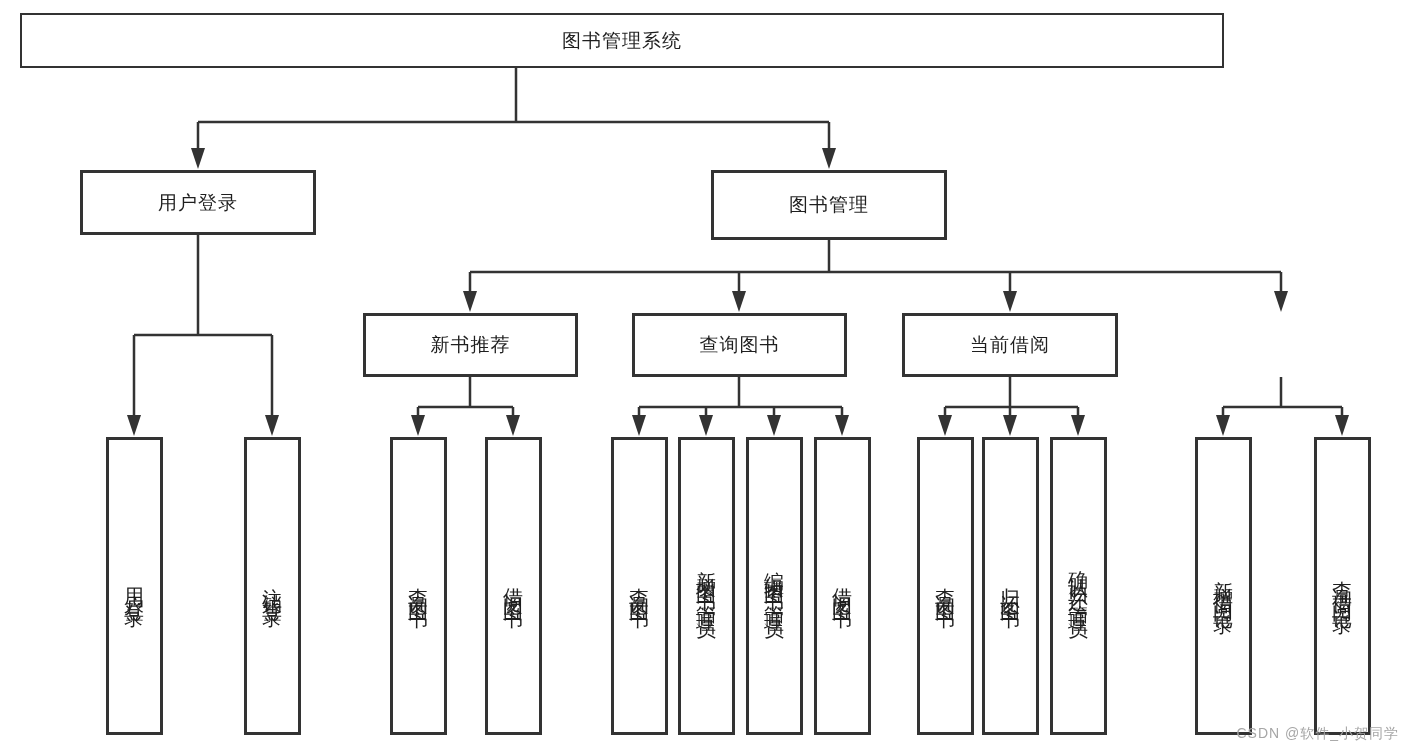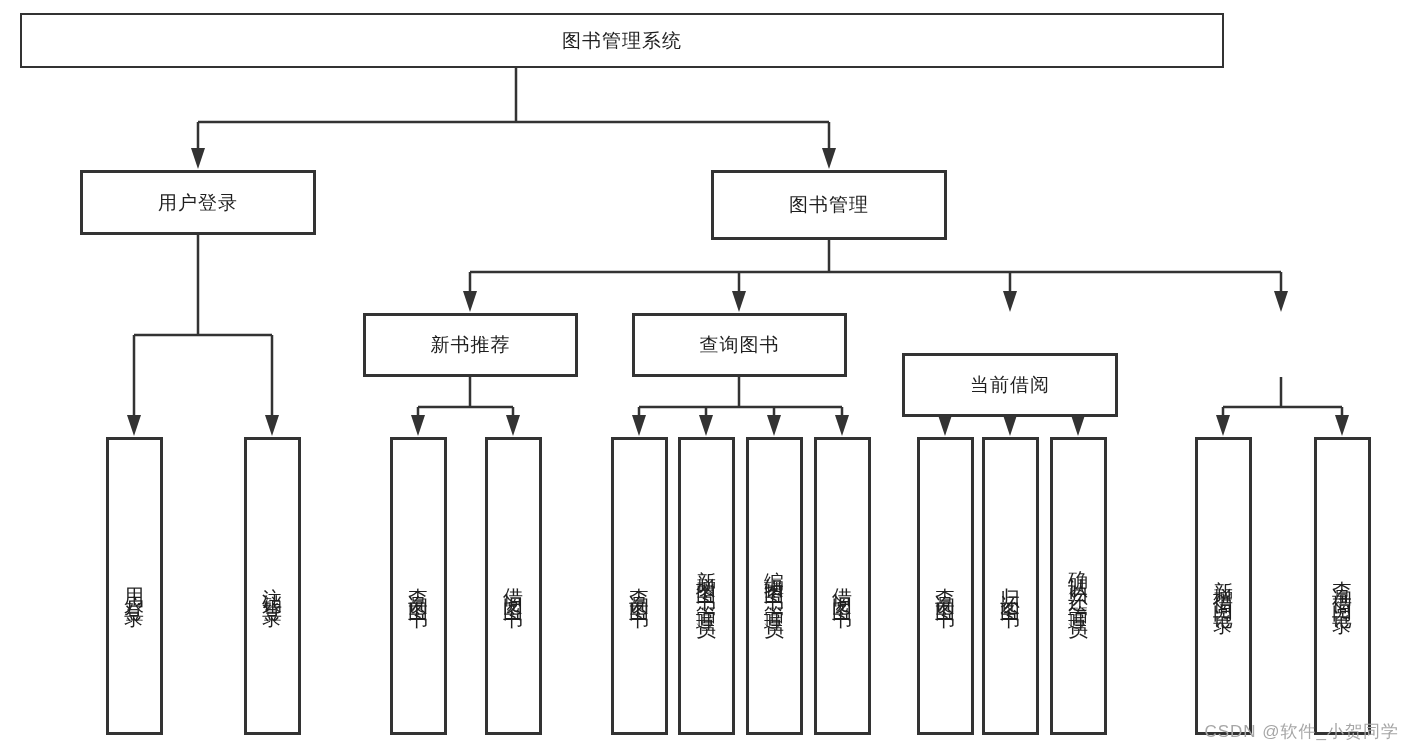--- a/index.html
+++ b/index.html
@@ -45,21 +45,21 @@
     writing-mode: vertical-rl;
     text-orientation: mixed;
     font-size: 20px;
     letter-spacing: 7px;
     line-height: 1;
   }
   .watermark {
     position: absolute;
     right: 6px;
     bottom: 4px;
-    font-size: 17px;
+    font-size: 14px;
     color: #a6a6a6;
     letter-spacing: 1px;
     white-space: nowrap;
   }
 </style>
 </head>
 <body>
 
 <div class="canvas">
 
@@ -116,21 +116,21 @@
   <div class="node hnode" style="left:711px; top:170px; width:236px; height:70px;text-align:right;">
     <span>图书管理</span>
   </div>
 
   <div class="node hnode" style="left:363px; top:313px; width:215px; height:64px;align-items:center;">
     <span>新书推荐</span>
   </div>
   <div class="node hnode" style="left:632px; top:313px; width:215px; height:64px;">
     <span>查询图书</span>
   </div>
-  <div class="node hnode" style="left:902px; top:313px; width:216px; height:64px;margin-top:40px;">
+  <div class="node hnode" style="left:902px; top:313px; width:216px; height:64px;">
     <span>当前借阅</span>
   </div>
 
   <div class="node leaf" style="left:106px; top:437px; width:57px; height:298px;">
     <span>用户登录</span>
   </div>
   <div class="node leaf" style="left:244px; top:437px; width:57px; height:298px;">
     <span>注销登录</span>
   </div>
 

